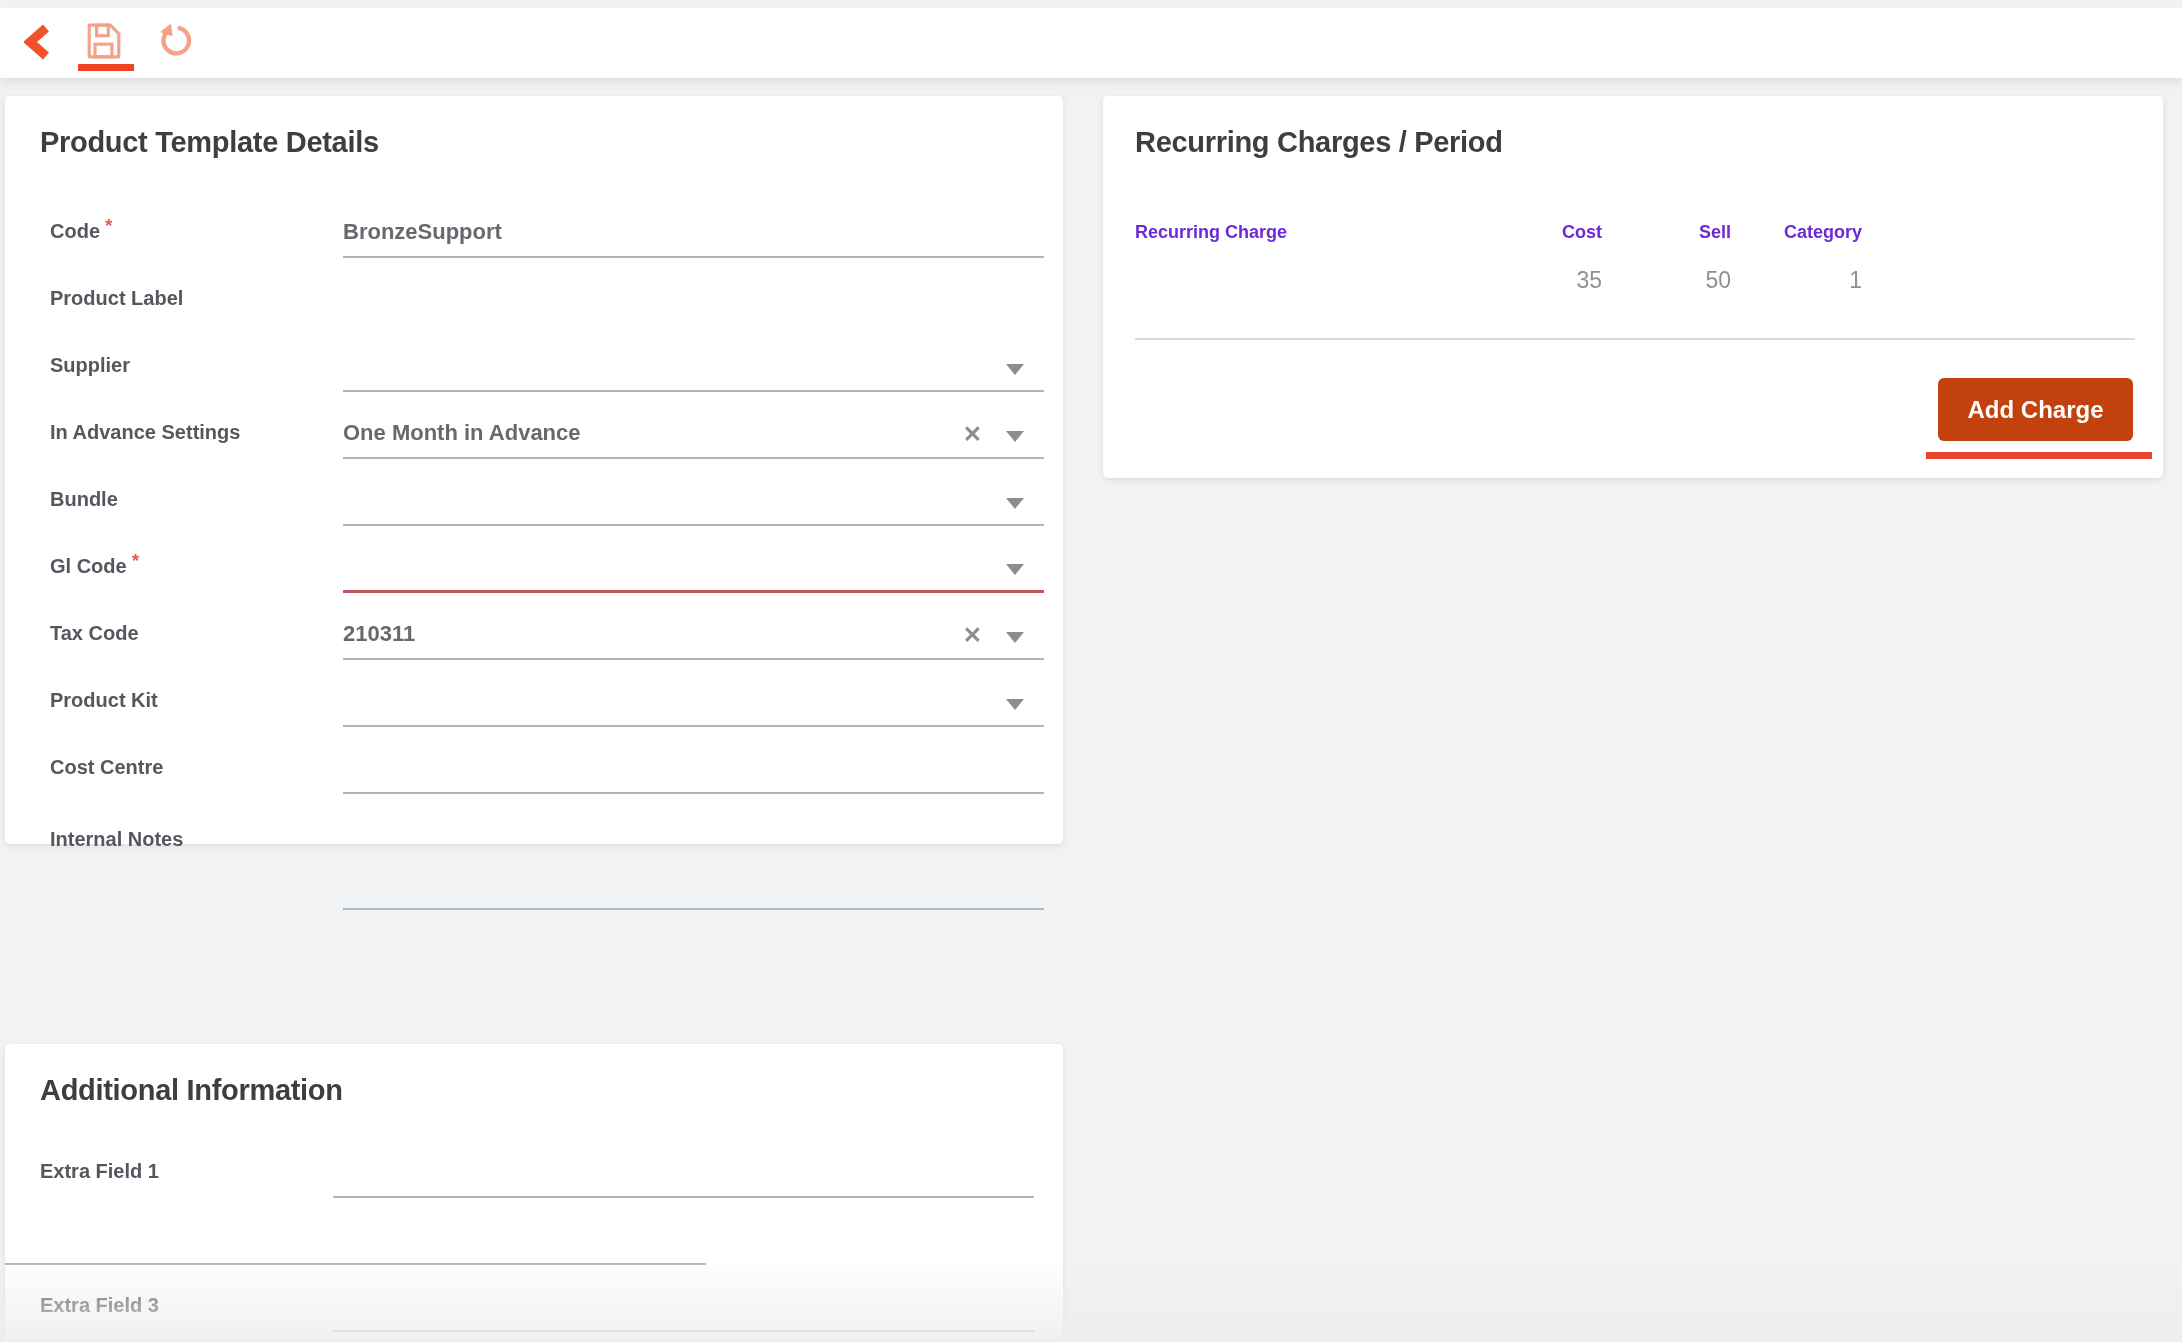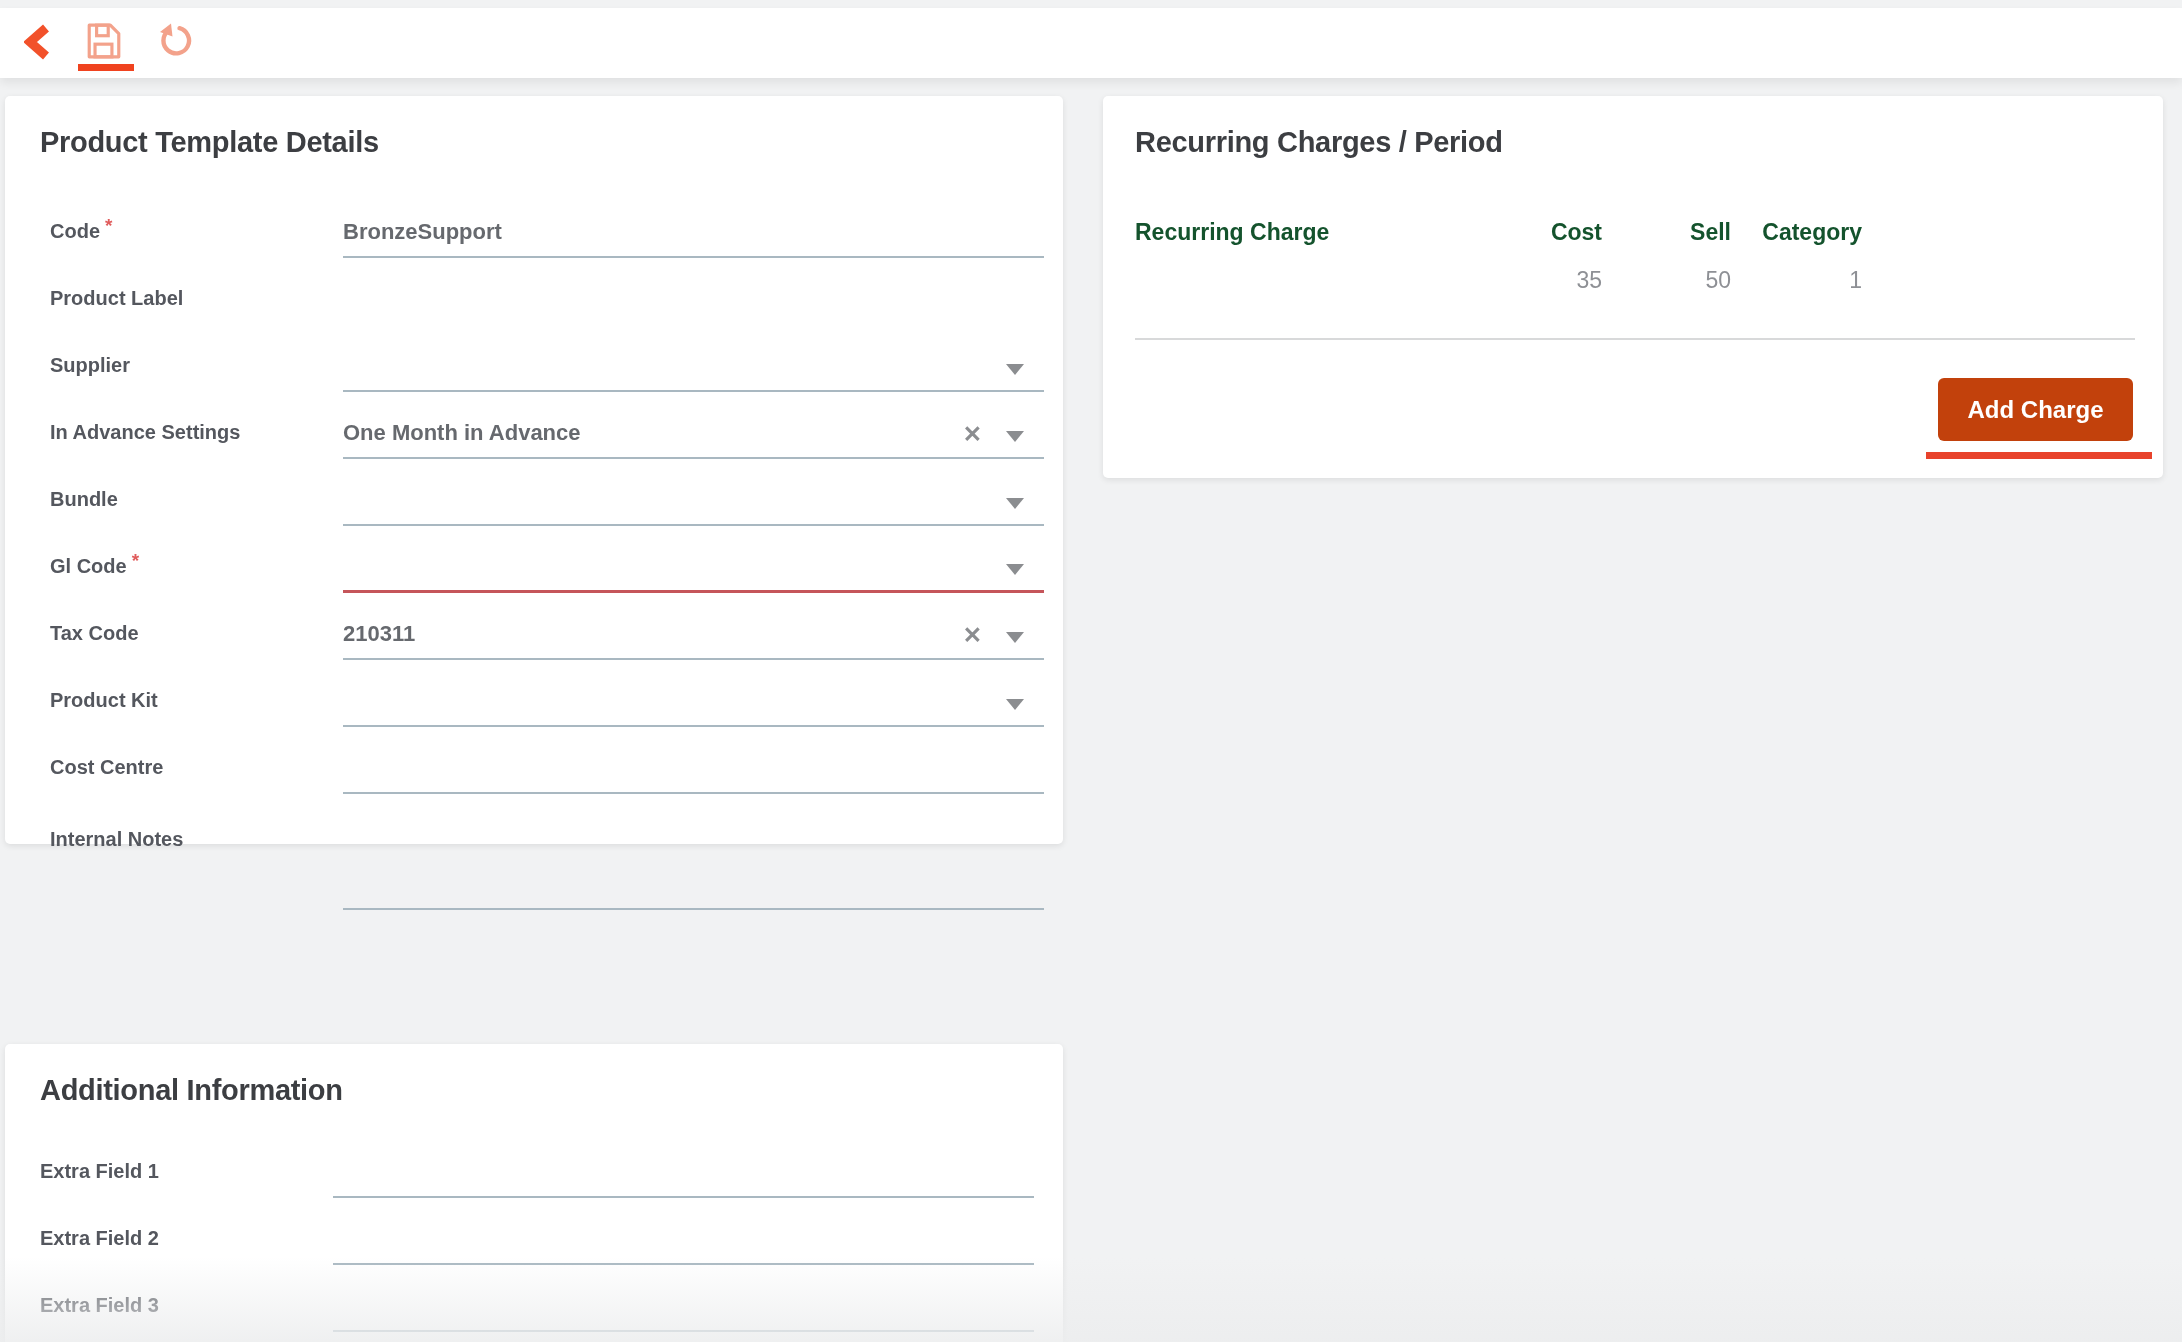--- a/index.html
+++ b/index.html
@@ -68,21 +68,21 @@
   .clear-icon{
     position:absolute;right:62px;bottom:11px;
     font-size:23px;font-weight:700;color:#8b8d90;line-height:1;cursor:pointer;
   }
   
   .rc-grid{
     position:absolute;left:32px;right:28px;
     display:grid;grid-template-columns:1fr 130px 129px 131px 273px;
     align-items:baseline;
   }
-  .rc-head{top:122px;font-size:23px;font-weight:600;color:#14532d;line-height:28px;}
+  .rc-head{top:122px;font-size:18px;font-weight:600;color:#6d28d9;line-height:28px;}
   .rc-row{top:170px;font-size:23px;font-weight:400;color:#8e9095;line-height:28px;}
   .rc-cell-r{text-align:right;}
   .rc-divider{
     position:absolute;left:32px;right:28px;top:242px;
     border-top:2px solid #d8d9da;
   }
   .add-charge{
     position:absolute;left:835px;top:282px;width:195px;height:63px;
     background:#c2410c;border:none;border-radius:6px;cursor:pointer;
     color:#ffffff;font-size:24px;font-weight:700;
@@ -215,21 +215,20 @@
   <section class="card card-ai">
     <h2>Additional Information</h2>
     <div class="rows">
       <div class="frow">
         <div class="flabel"><span>Extra Field 1</span></div>
         <div class="fctrl">
           <span class="fvalue"></span>
         </div>
       </div>
       <div class="frow">
-        <div class="flabel"><span>Extra Field 2</span></div>
         <div class="fctrl">
           <span class="fvalue"></span>
         </div>
       </div>
       <div class="frow">
         <div class="flabel"><span>Extra Field 3</span></div>
         <div class="fctrl">
           <span class="fvalue"></span>
         </div>
       </div>

